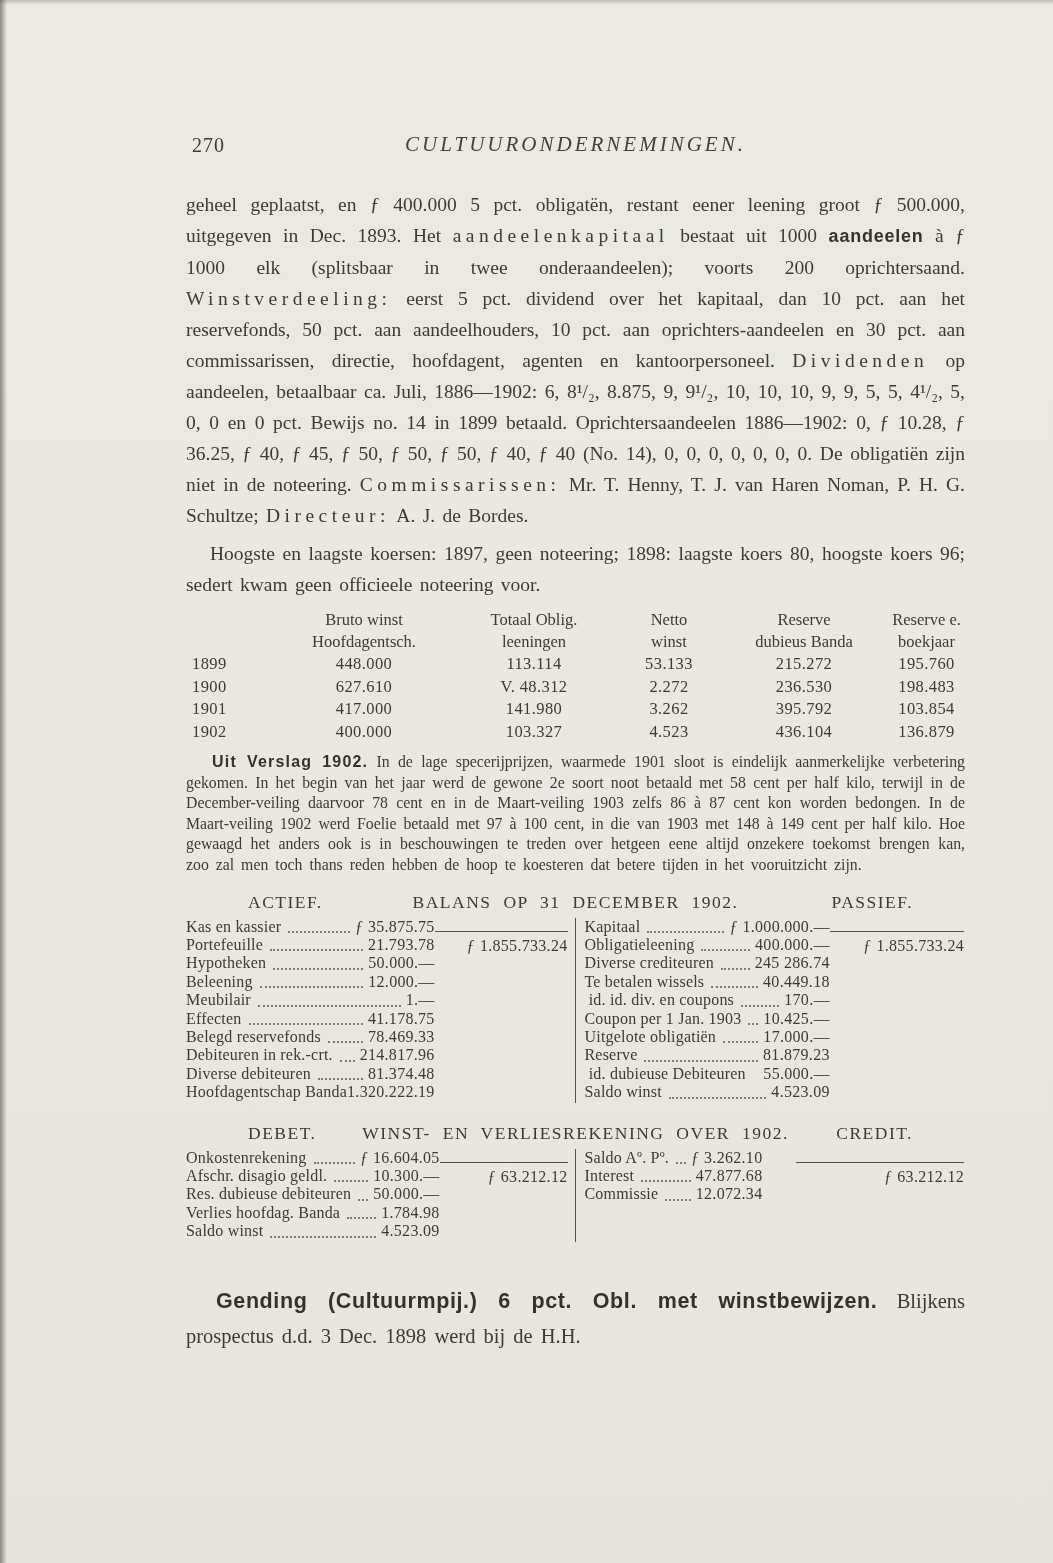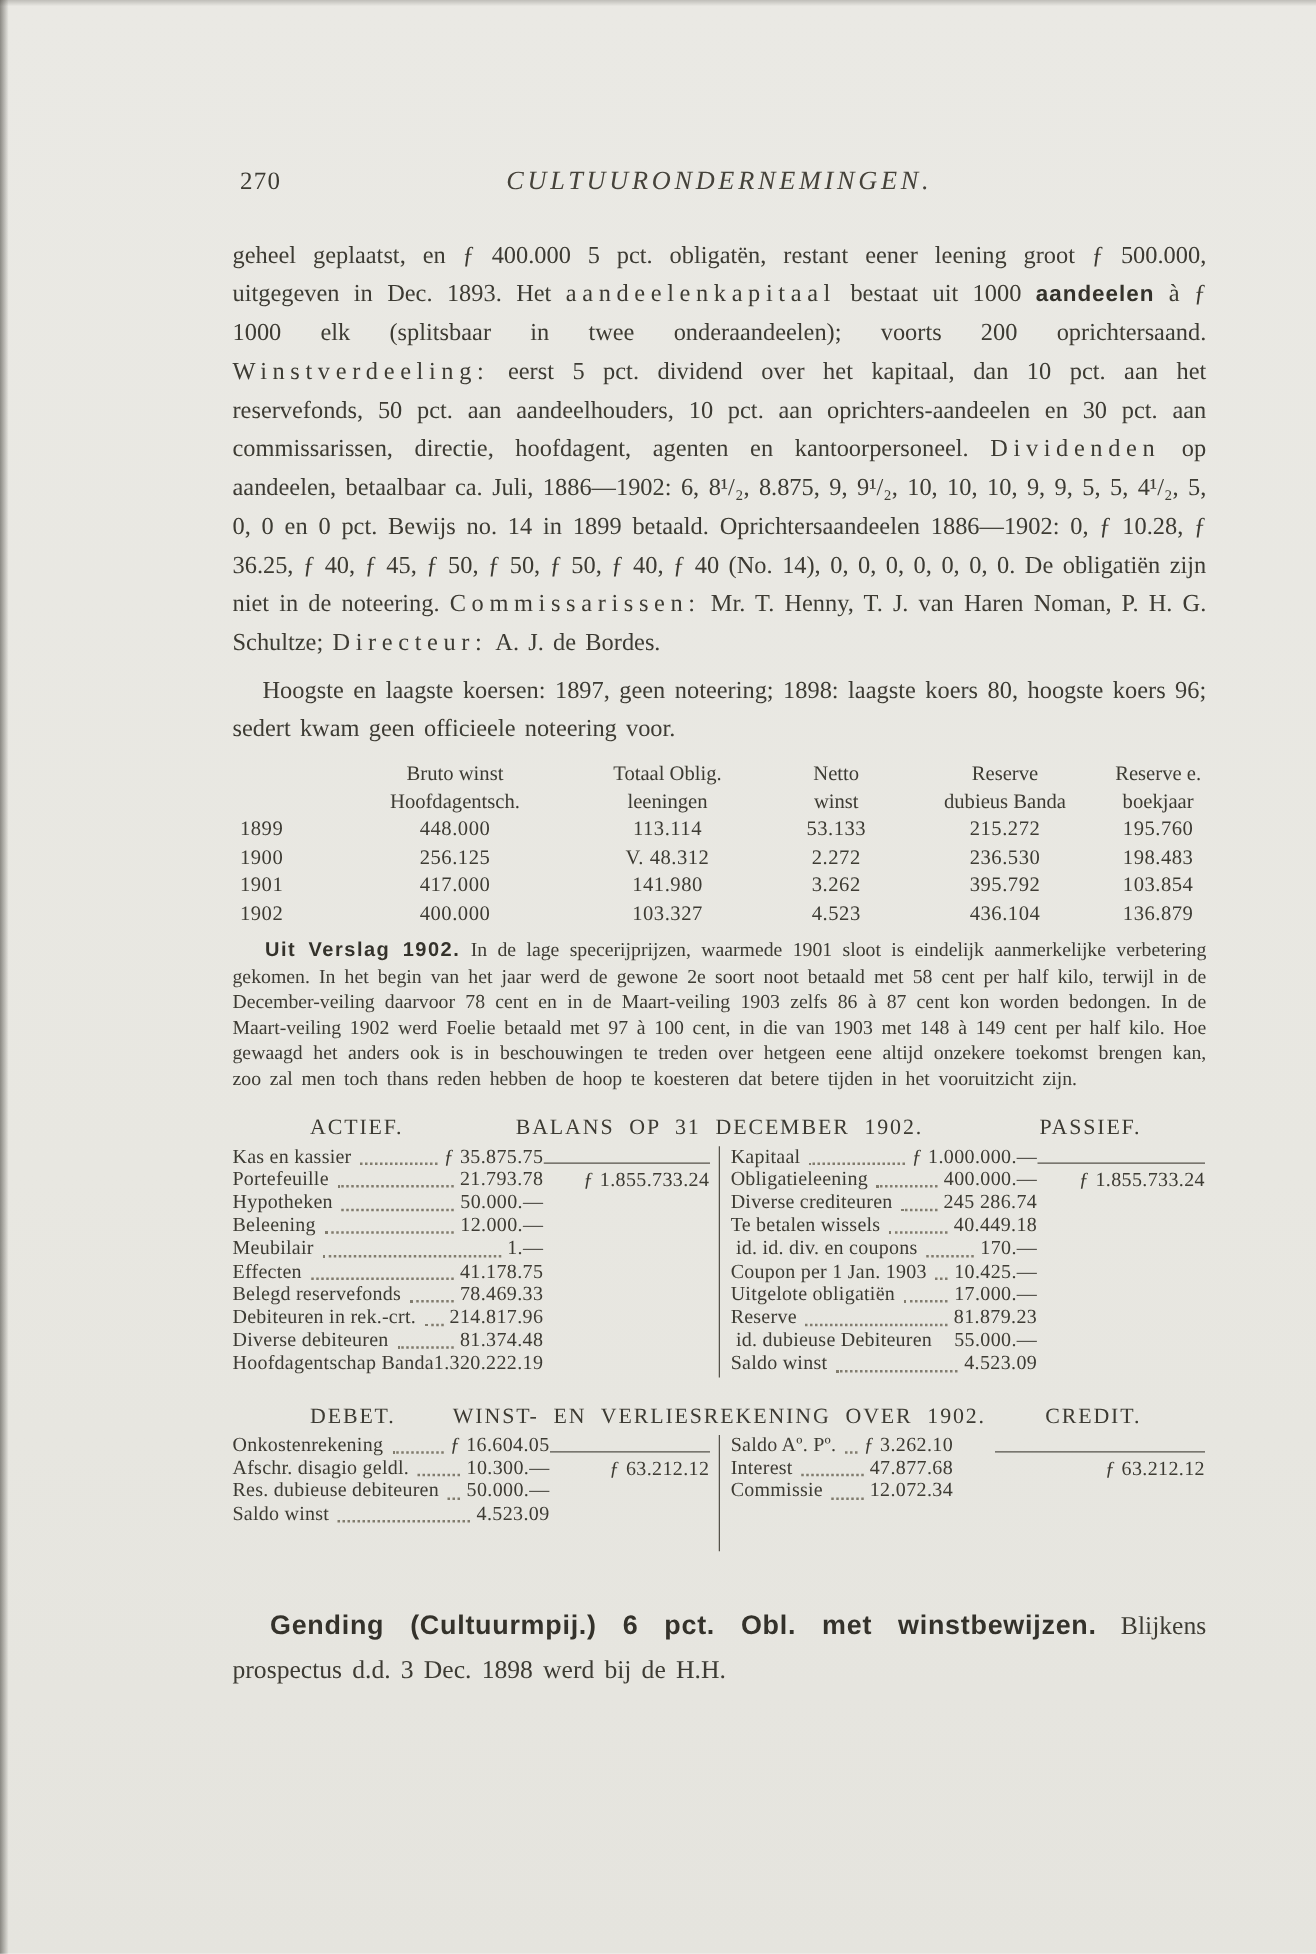--- a/index.html
+++ b/index.html
@@ -143,21 +143,21 @@
       <div class="yt-row">
         <div class="yt-cell year">1899</div>
         <div class="yt-cell">448.000</div>
         <div class="yt-cell">113.114</div>
         <div class="yt-cell">53.133</div>
         <div class="yt-cell">215.272</div>
         <div class="yt-cell">195.760</div>
       </div>
       <div class="yt-row">
         <div class="yt-cell year">1900</div>
-        <div class="yt-cell">256.125</div>
+        <div class="yt-cell">627.610</div>
         <div class="yt-cell">V. 48.312</div>
         <div class="yt-cell">2.272</div>
         <div class="yt-cell">236.530</div>
         <div class="yt-cell">198.483</div>
       </div>
       <div class="yt-row">
         <div class="yt-cell year">1901</div>
         <div class="yt-cell">417.000</div>
         <div class="yt-cell">141.980</div>
         <div class="yt-cell">3.262</div>
@@ -220,20 +220,21 @@
     <span class="lt-center">WINST- EN VERLIESREKENING OVER 1902.</span>
     <span class="lt-right">CREDIT.</span>
   </div>
 
   <div class="ledger wv">
     <div class="lcol left">
       <div class="rows">
           <div class="lrow"><span class="lbl">Onkostenrekening</span><span class="dots"></span><span class="cur">ƒ</span><span class="amt">16.604.05</span></div>
           <div class="lrow"><span class="lbl">Afschr. disagio geldl.</span><span class="dots"></span><span class="amt">10.300.—</span></div>
           <div class="lrow"><span class="lbl">Res. dubieuse debiteuren</span><span class="dots"></span><span class="amt">50.000.—</span></div>
+          <div class="lrow"><span class="lbl">Verlies hoofdag. Banda</span><span class="dots"></span><span class="amt">1.784.98</span></div>
           <div class="lrow"><span class="lbl">Saldo winst</span><span class="dots"></span><span class="amt">4.523.09</span></div>
         </div>
       <div class="ltotal-box"><span class="cur">ƒ</span><span>63.212.12</span></div>
     </div>
     <div class="lcol right">
       <div class="rows">
           <div class="lrow"><span class="lbl">Saldo Aº. Pº.</span><span class="dots"></span><span class="cur">ƒ</span><span class="amt">3.262.10</span></div>
           <div class="lrow"><span class="lbl">Interest</span><span class="dots"></span><span class="amt">47.877.68</span></div>
           <div class="lrow"><span class="lbl">Commissie</span><span class="dots"></span><span class="amt">12.072.34</span></div>
         </div>

